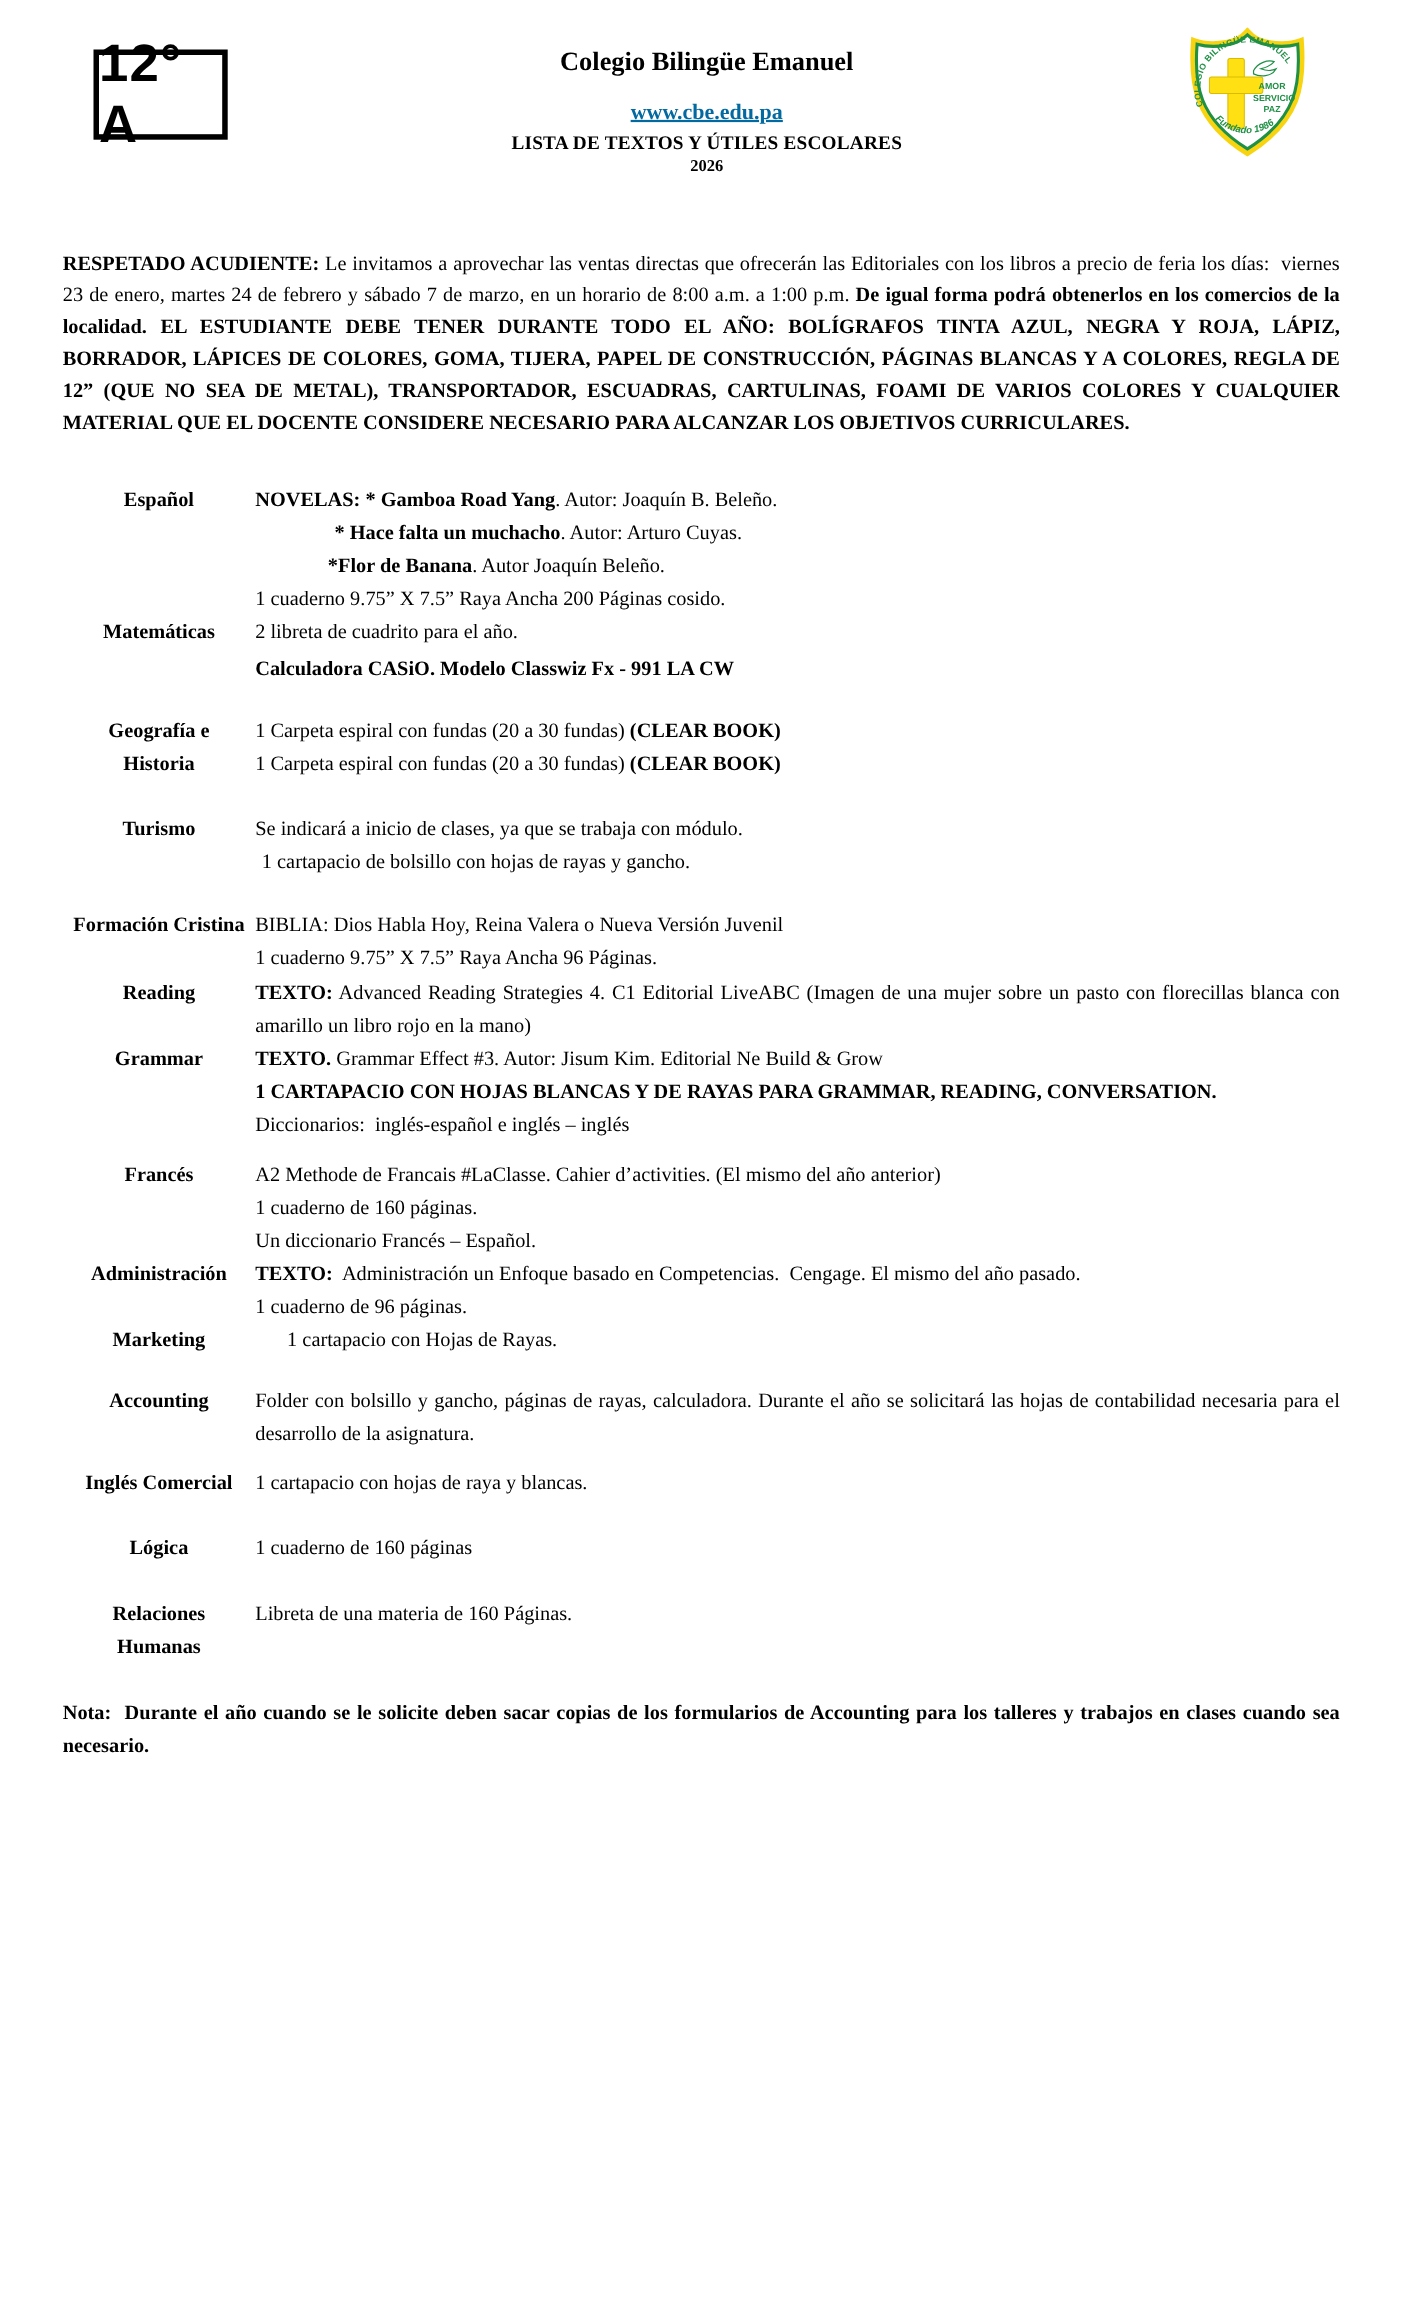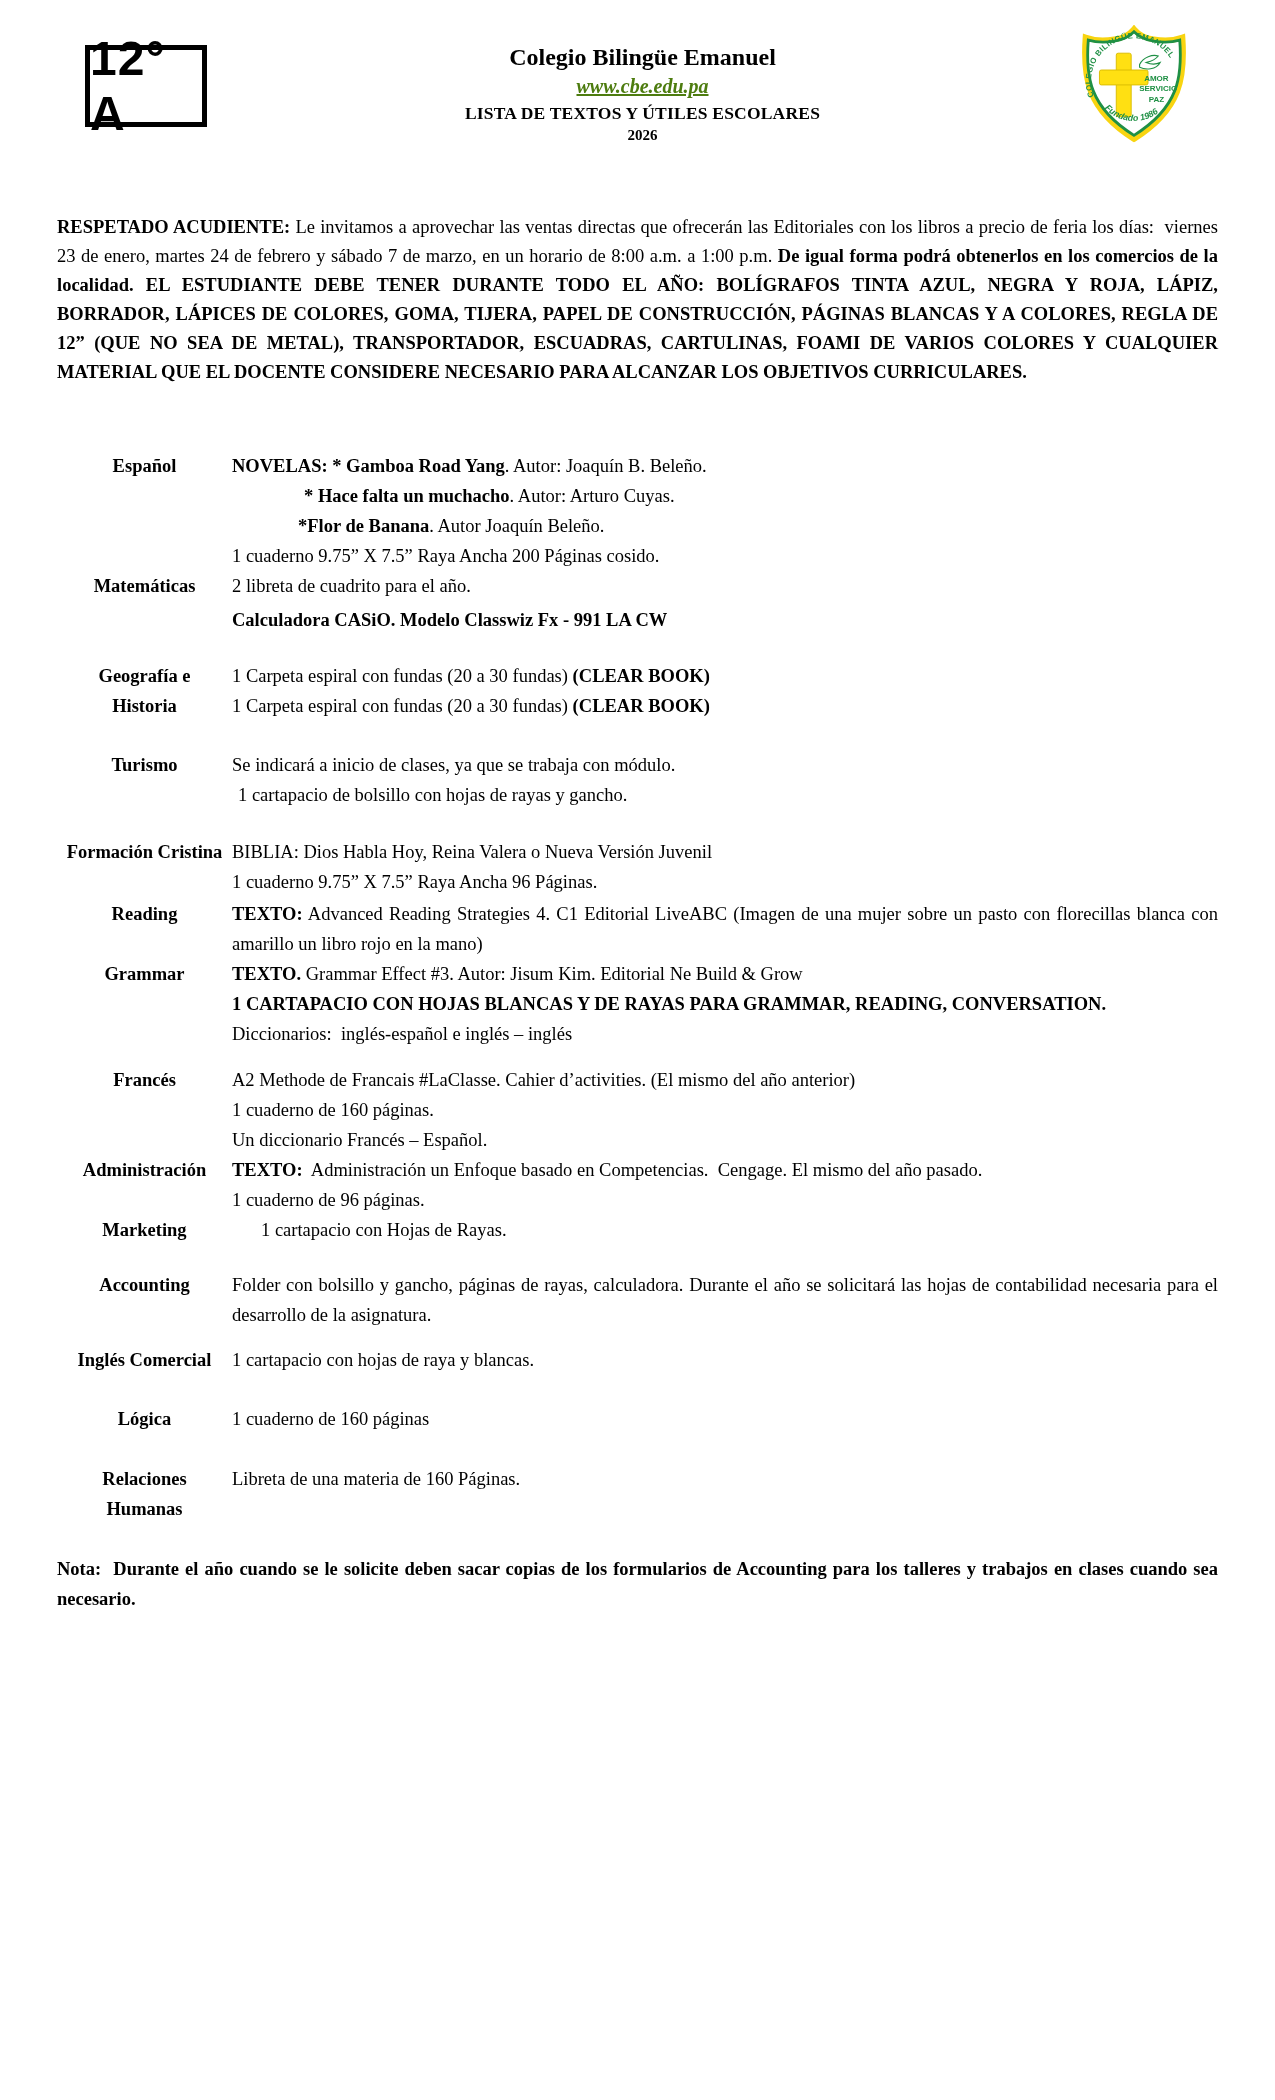--- a/index.html
+++ b/index.html
@@ -16,37 +16,37 @@
   .grade-box{
     margin-left:28px;margin-top:20px;
     width:112px;height:72px;border:5px solid #000;
     display:flex;align-items:center;justify-content:center;
     font-family:"Liberation Sans","DejaVu Sans",sans-serif;
     font-weight:bold;font-size:48px;letter-spacing:1px;
   }
   .header-center{flex:1;text-align:center;margin-top:18px;}
   .school-name{font-weight:bold;font-size:24px;line-height:28px;}
   .school-link{
-    display:inline-block;margin-top:4px;
-    color:#4d7c0f;font-weight:bold;font-style:italic;
+    display:inline-block;margin-top:20px;
+    color:#0369a1;font-weight:bold;
     font-size:20px;text-decoration:underline;
   }
   .doc-title{font-weight:bold;font-size:17.5px;margin-top:5px;letter-spacing:.2px;}
   .doc-year{font-weight:bold;font-size:15px;margin-top:3px;}
   .logo-wrap{width:112px;margin-right:28px;}
 
   
   .intro{
     margin-top:66px;
     font-size:18.5px;line-height:29px;
     text-align:justify;
   }
 
   
-  .subjects{margin-top:64px;}
+  .subjects{margin-top:40px;}
   .srow{display:flex;}
   .slabel{
     width:175px;flex:0 0 175px;
     text-align:center;font-weight:bold;
     font-size:18.5px;line-height:30px;
   }
   .scontent{flex:1;min-width:0;}
   .cline{
     font-size:18.5px;line-height:30px;
     text-align:justify;

